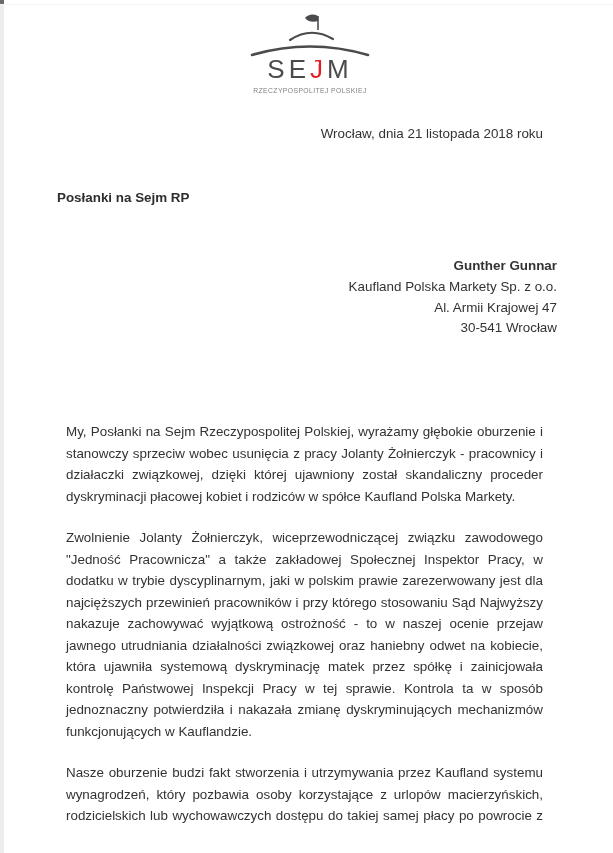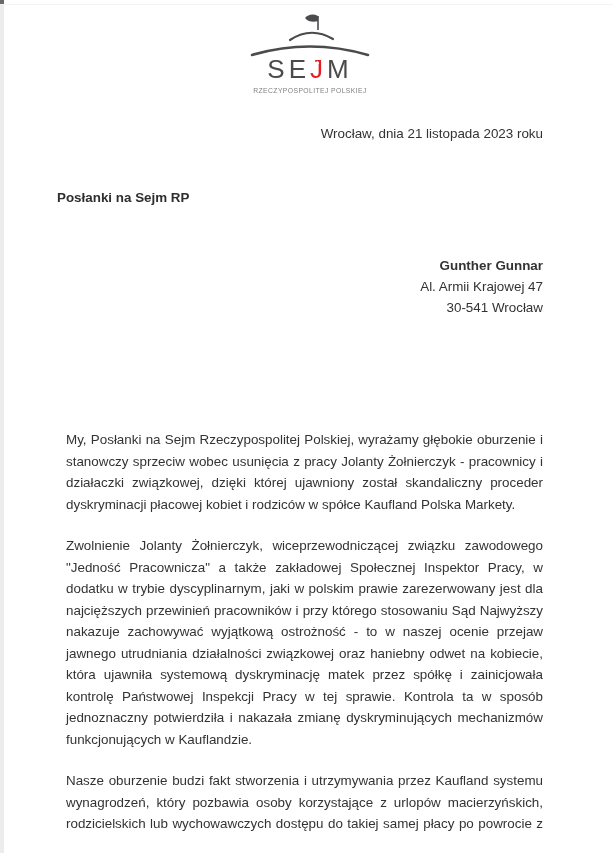--- a/index.html
+++ b/index.html
@@ -40,30 +40,30 @@
   
   .date-line {
     position:absolute; left:66px; right:70px; top:126px;
     text-align:right; font-size:13.4px; color:#333333;
   }
   .sender-heading {
     position:absolute; left:57px; top:190px;
     font-size:13.4px; font-weight:bold; color:#2e2e2e;
   }
   .recipient {
-    position:absolute; left:66px; right:70px; top:256px;
+    position:absolute; left:66px; right:56px; top:256px;
     text-align:right; font-size:13.4px; line-height:20.8px; color:#333333;
   }
   .recipient .name { font-weight:bold; }
   .letter-body {
     position:absolute; left:66px; right:70px; top:413px;
     font-size:13.4px; line-height:21.5px;
     text-align:justify; color:#333333;
   }
-  .letter-body p { margin:16px 0 20px 0; }
+  .letter-body p { margin:8px 0 20px 0; }
   .letter-body p.cut { text-align-last:justify; margin-bottom:0; }
 </style>
 </head>
 <body>
 
 <div class="page">
   <div class="edge-strip"></div>
   <div class="top-line"></div>
   <div class="corner-dot"></div>
 
@@ -75,26 +75,27 @@
       <path d="M68,4 C63,1.5 58,2.5 55,6 C58,10 64,10.5 68,9 Z" fill="#4b4b4d"></path>
 
       <path d="M40,28 Q61,14 83,27" fill="none" stroke="#4b4b4d" stroke-width="2.2" stroke-linecap="round"></path>
 
       <path d="M2,43 Q60,26 118,43" fill="none" stroke="#4b4b4d" stroke-width="2.6" stroke-linecap="round"></path>
     </svg>
     <div class="logo-word"><span>SE</span><span class="red-j">J</span><span>M</span></div>
     <div class="logo-sub">RZECZYPOSPOLITEJ POLSKIEJ</div>
   </div>
 
-  <div class="date-line">Wrocław, dnia 21 listopada 2023 roku</div>
+  <div class="date-line">Wrocław, dnia 21 listopada 2018 roku</div>
 
   <div class="sender-heading">Posłanki na Sejm RP</div>
 
   <div class="recipient">
     <div class="name">Gunther Gunnar</div>
+    <div>Kaufland Polska Markety Sp. z o.o.</div>
     <div>Al. Armii Krajowej 47</div>
     <div>30-541 Wrocław</div>
   </div>
 
   <div class="letter-body">
     <p>My, Posłanki na Sejm Rzeczypospolitej Polskiej, wyrażamy głębokie oburzenie i stanowczy sprzeciw wobec usunięcia z pracy Jolanty Żołnierczyk - pracownicy i działaczki związkowej, dzięki której ujawniony został skandaliczny proceder dyskryminacji płacowej kobiet i rodziców w spółce Kaufland Polska Markety.</p>
     <p>Zwolnienie Jolanty Żołnierczyk, wiceprzewodniczącej związku zawodowego "Jedność Pracownicza" a także zakładowej Społecznej Inspektor Pracy, w dodatku w trybie dyscyplinarnym, jaki w polskim prawie zarezerwowany jest dla najcięższych przewinień pracowników i przy którego stosowaniu Sąd Najwyższy nakazuje zachowywać wyjątkową ostrożność - to w naszej ocenie przejaw jawnego utrudniania działalności związkowej oraz haniebny odwet na kobiecie, która ujawniła systemową dyskryminację matek przez spółkę i zainicjowała kontrolę Państwowej Inspekcji Pracy w tej sprawie. Kontrola ta w sposób jednoznaczny potwierdziła i nakazała zmianę dyskryminujących mechanizmów funkcjonujących w Kauflandzie.</p>
     <p class="cut">Nasze oburzenie budzi fakt stworzenia i utrzymywania przez Kaufland systemu wynagrodzeń, który pozbawia osoby korzystające z urlopów macierzyńskich, rodzicielskich lub wychowawczych dostępu do takiej samej płacy po powrocie z</p>
   </div>
 </div>

